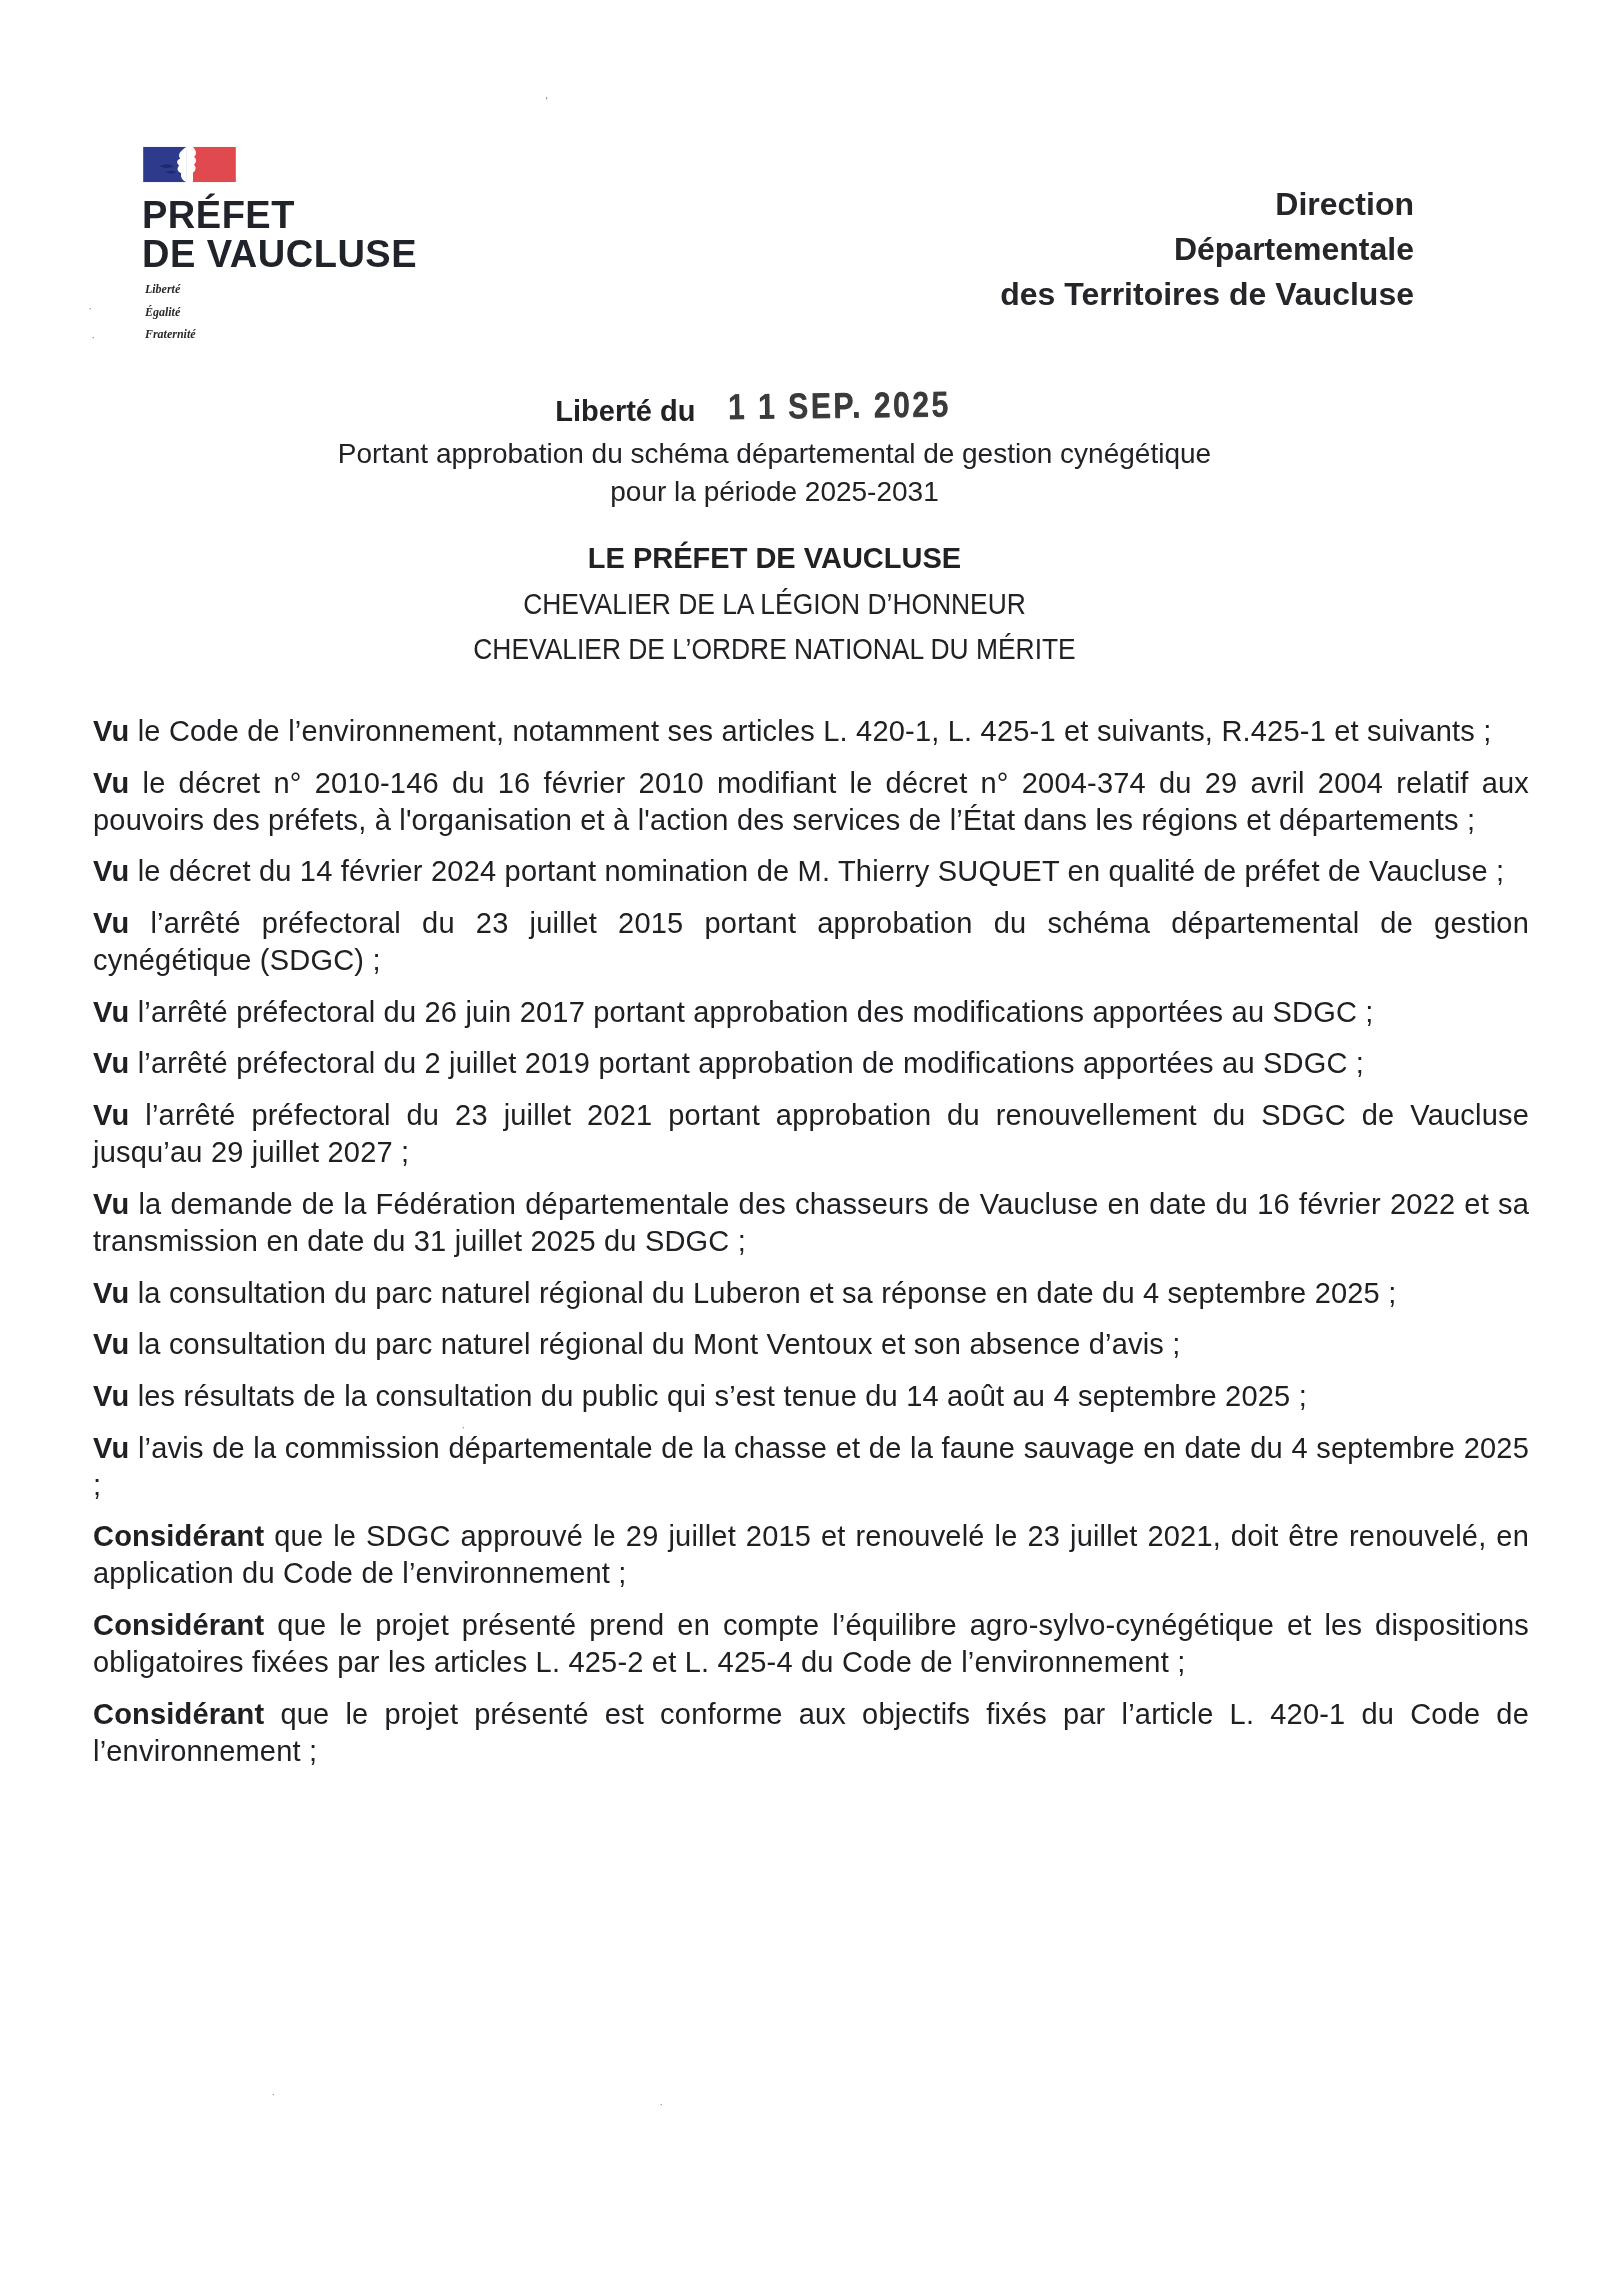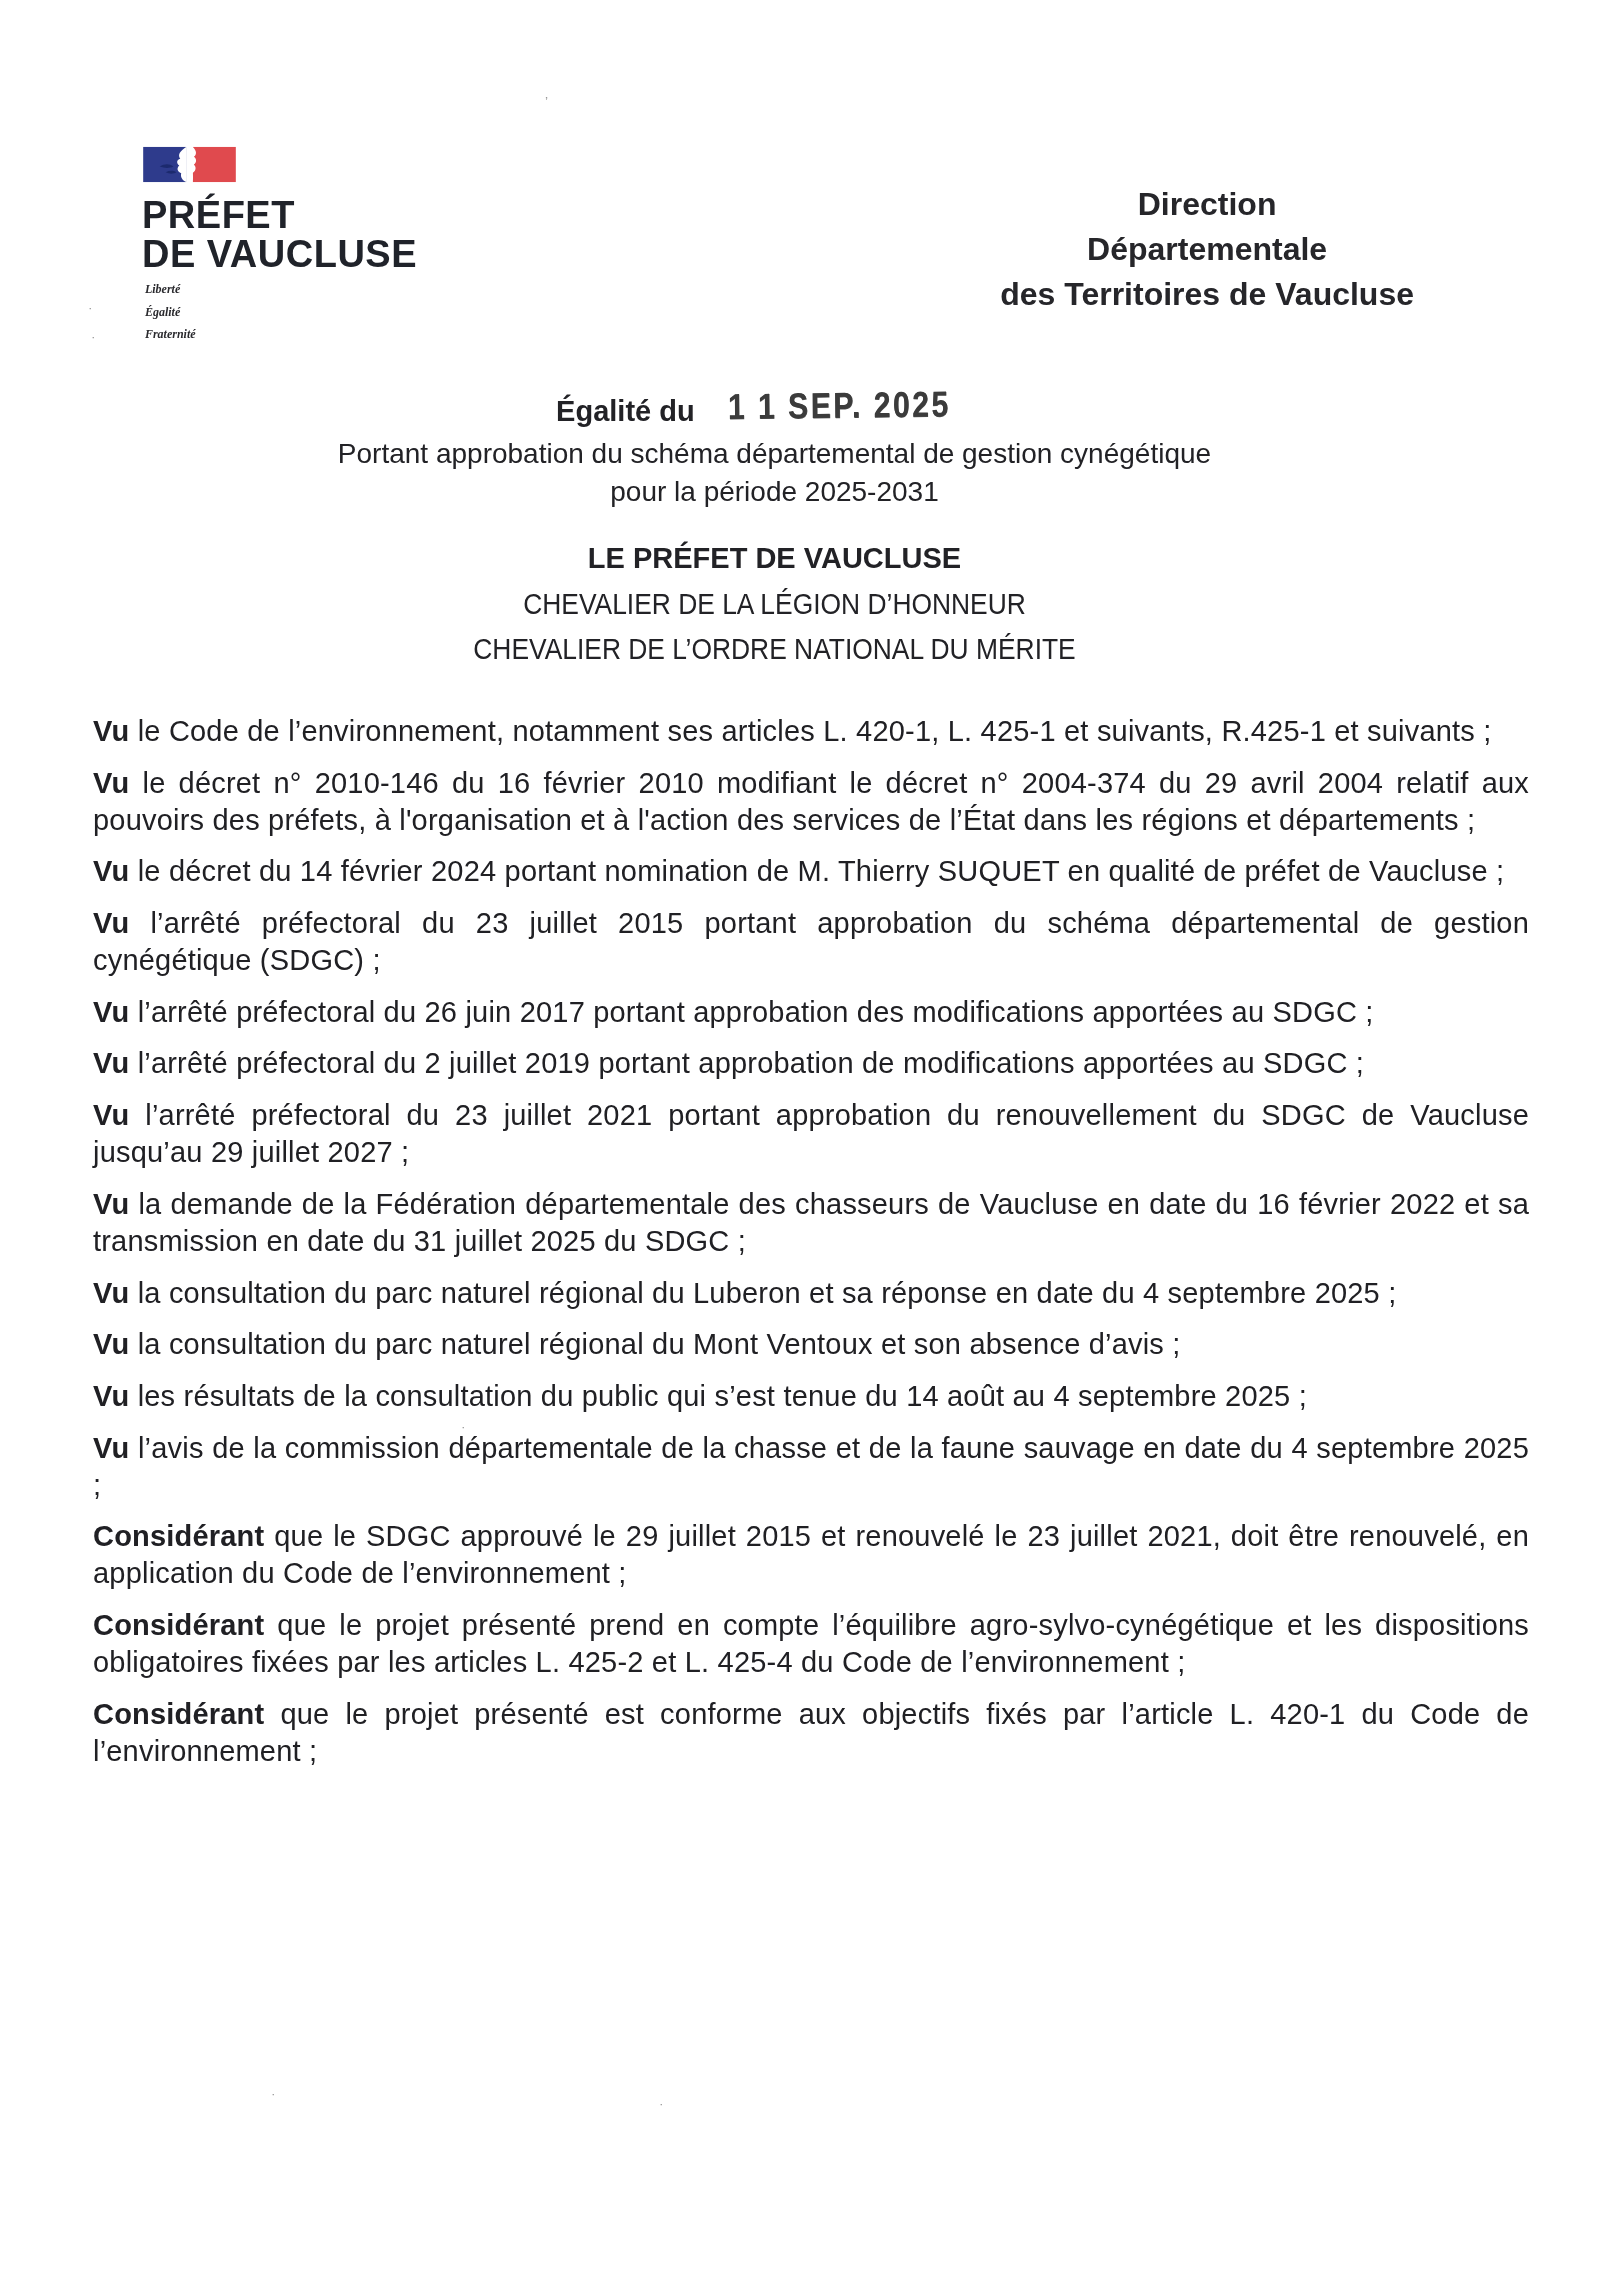--- a/index.html
+++ b/index.html
@@ -24,21 +24,21 @@
   .motto {
     position:absolute; left:2.9px; top:133px;
     font-family:"Liberation Serif", serif;
     font-style:italic; font-weight:bold;
     font-size:12px; line-height:22.5px; color:#2a2a2e;
   }
 
   
   .dir-block {
     position:absolute; right:207px; top:182px;
-    text-align:center;
+    text-align:right;
     font-weight:bold; font-size:32px; line-height:45px;
     color:#26262a; white-space:nowrap;
   }
 
   
   .title-zone {
     position:absolute; left:59px; top:386px; width:1431px;
     text-align:center; color:#222226;
   }
   .arrete-line {
@@ -103,21 +103,21 @@
   </div>
 
   <div class="dir-block">
     <div>Direction</div>
     <div>Départementale</div>
     <div>des Territoires de Vaucluse</div>
   </div>
 
   <div class="title-zone">
     <div class="arrete-line">
-      <span class="arrete-label">Égalité du</span>
+      <span class="arrete-label">Liberté du</span>
       <span class="date-stamp">1 1 SEP. 2025</span>
     </div>
     <div class="subtitle">
       <div>Portant approbation du schéma départemental de gestion cynégétique</div>
       <div>pour la période 2025-2031</div>
     </div>
   </div>
 
   <div class="authority">
     <div class="authority-1">LE PRÉFET DE VAUCLUSE</div>

